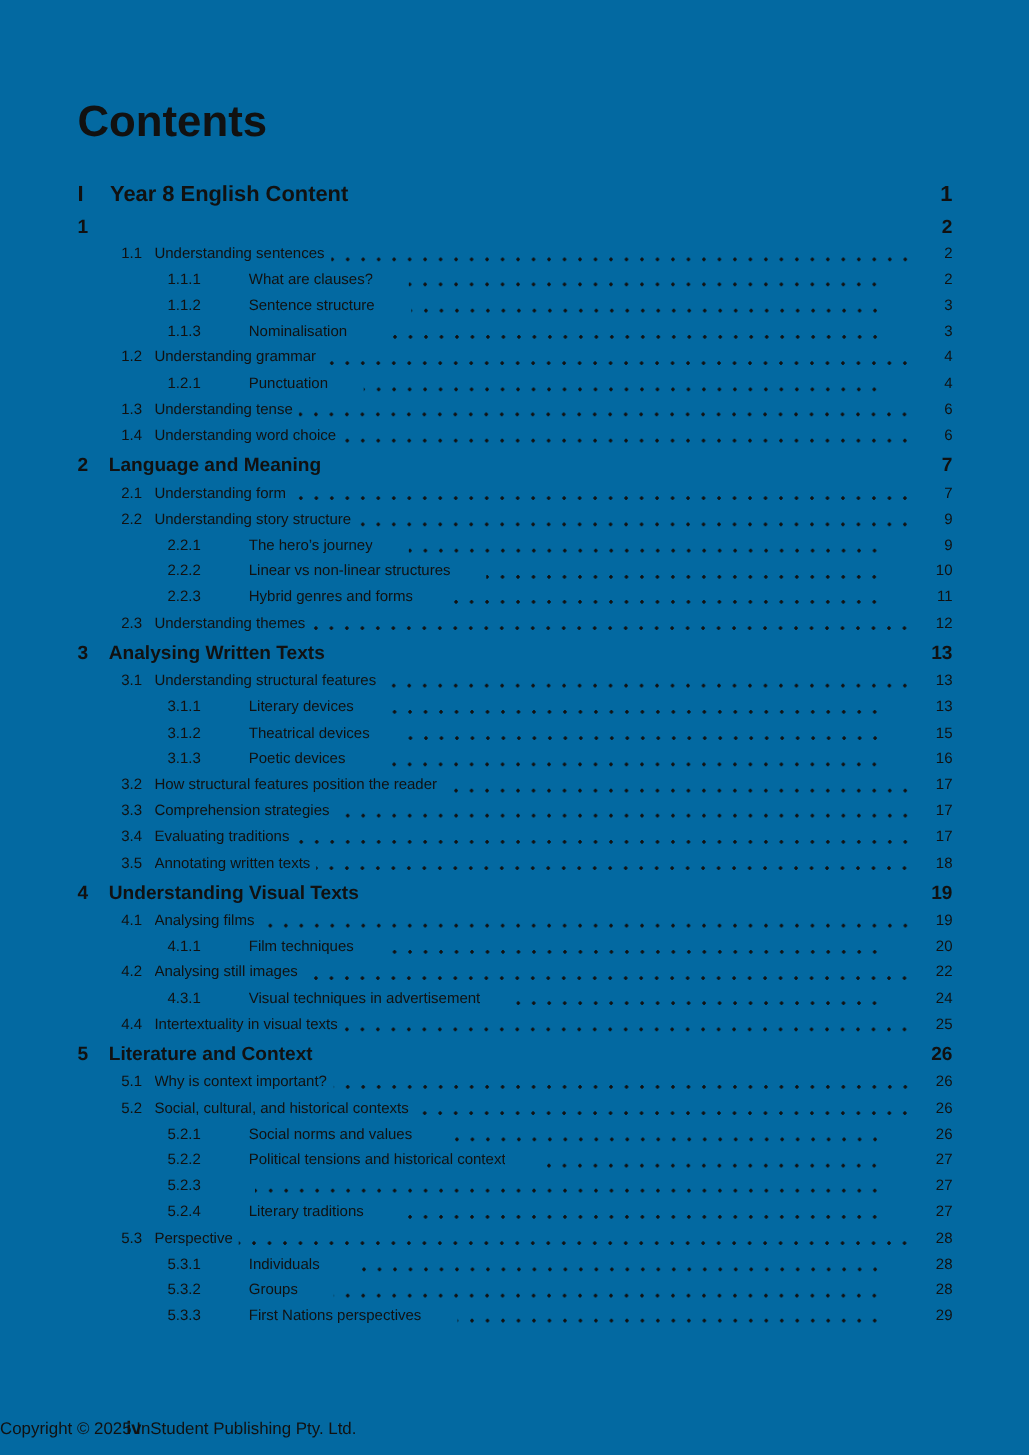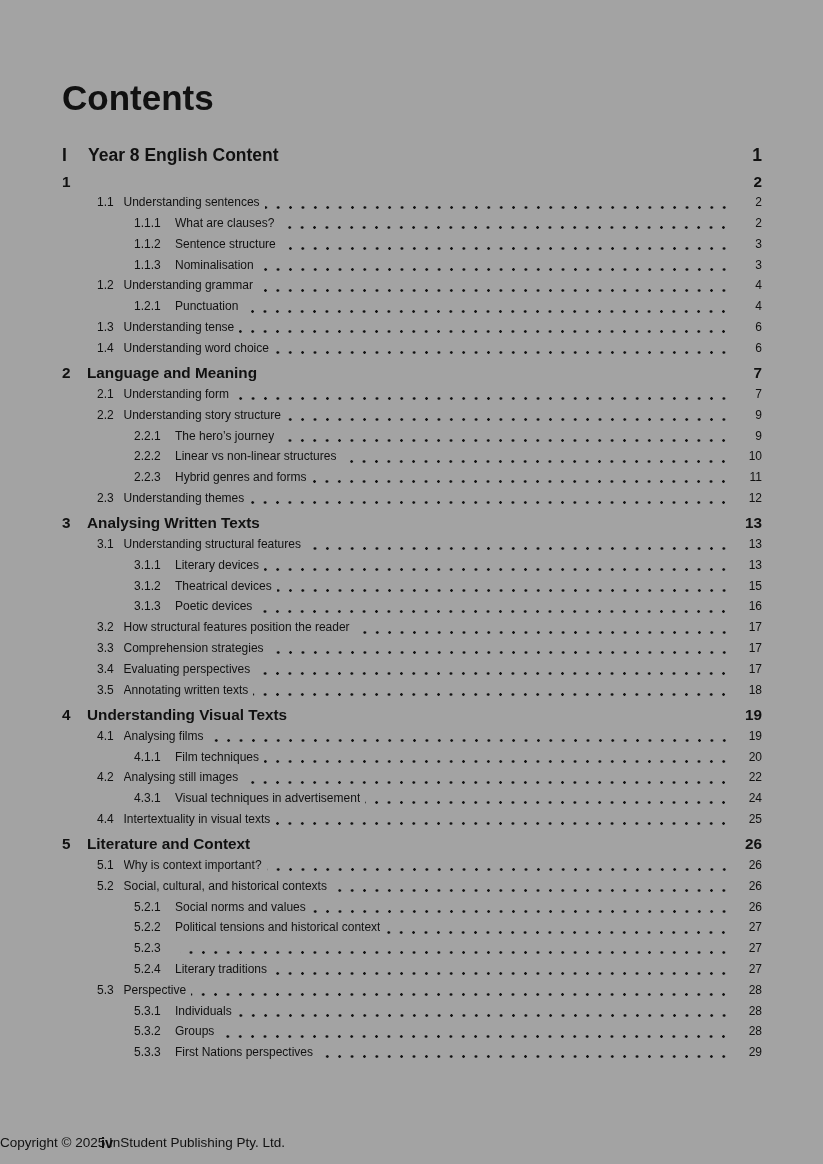--- a/index.html
+++ b/index.html
@@ -5,21 +5,21 @@
   * { box-sizing: border-box; }
   html, body { margin: 0; padding: 0; }
   body {
     width: 823px; height: 1164px;
     background: #ffffff;
     color: #111111;
     font-family: "Liberation Sans", sans-serif;
     position: relative;
     overflow: hidden;
   }
-  .page { position: absolute; inset: 0; background: #a3a3a3; }
+  .page { position: absolute; inset: 0; background: #0369a1; }
 
   .title {
     position: absolute; left: 62px; top: 80px; margin: 0;
     font-size: 35px; line-height: 1; font-weight: bold; letter-spacing: 0;
   }
 
   .toc { position: absolute; left: 62px; right: 61px; top: 144px; }
 
   .row {
     display: flex;
@@ -46,21 +46,21 @@
     margin-bottom: 4px;
   }
   .row.part .num { width: 26px; }
 
   .row.chapter { font-weight: bold; font-size: 15.3px; margin-top: 4.5px; }
   .row.chapter .num { width: 25px; }
 
   .row.section { padding-left: 35px; }
   .row.section .num { width: 26.5px; }
 
-  .row.subsection { padding-left: 72px; }
+  .row.subsection { padding-left: 72px; gap: 24px; }
   .row.subsection .num { width: 41px; }
 
   .footer { position: absolute; left: 0; right: 0; top: 1133px; height: 20px; font-size: 13.5px; line-height: 20px; }
   .folio { position: absolute; left: 62px; font-weight: bold; font-size: 14.5px; margin-left: 39px; }
   .copy { position: absolute; left: 0; right: 0; text-align: left; }
 </style>
 </head>
 <body>
 
 <div class="page">
@@ -205,21 +205,21 @@
         <span class="pg">17</span>
       </div>
       <div class="row section">
         <span class="num">3.3</span>
         <span class="label">Comprehension strategies</span>
         <span class="leader"></span>
         <span class="pg">17</span>
       </div>
       <div class="row section">
         <span class="num">3.4</span>
-        <span class="label">Evaluating perspectives</span>
+        <span class="label">Evaluating traditions</span>
         <span class="leader"></span>
         <span class="pg">17</span>
       </div>
       <div class="row section">
         <span class="num">3.5</span>
         <span class="label">Annotating written texts</span>
         <span class="leader"></span>
         <span class="pg">18</span>
       </div>
       <div class="row chapter">

